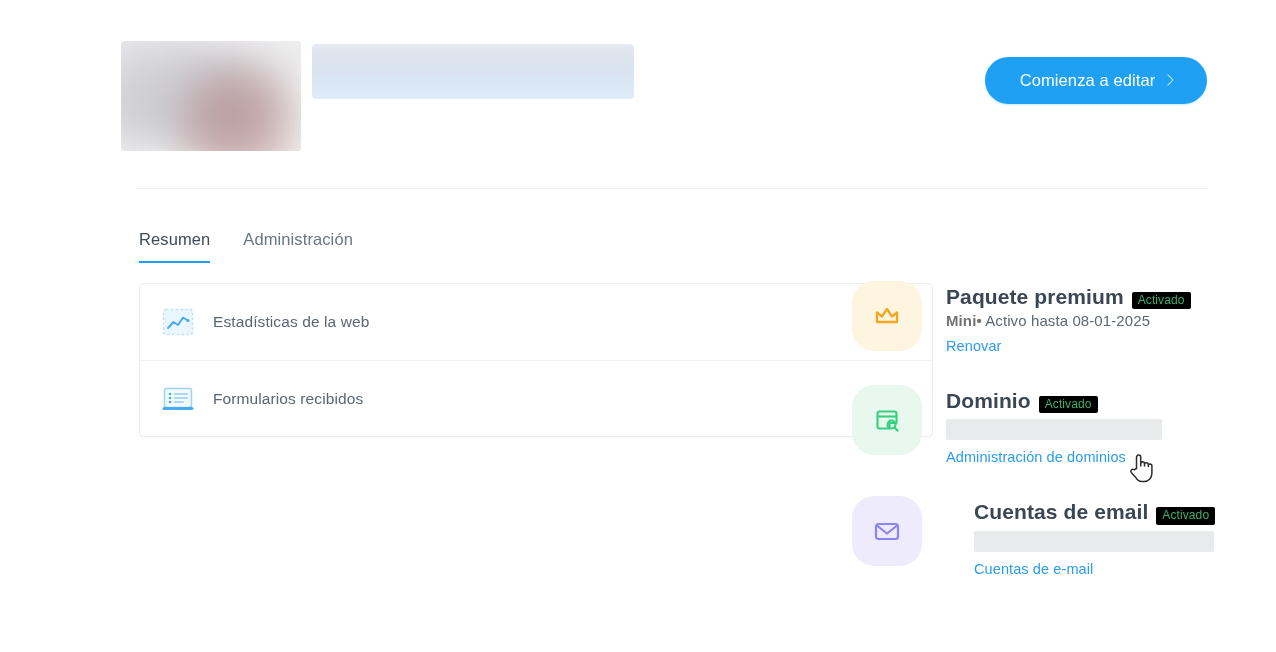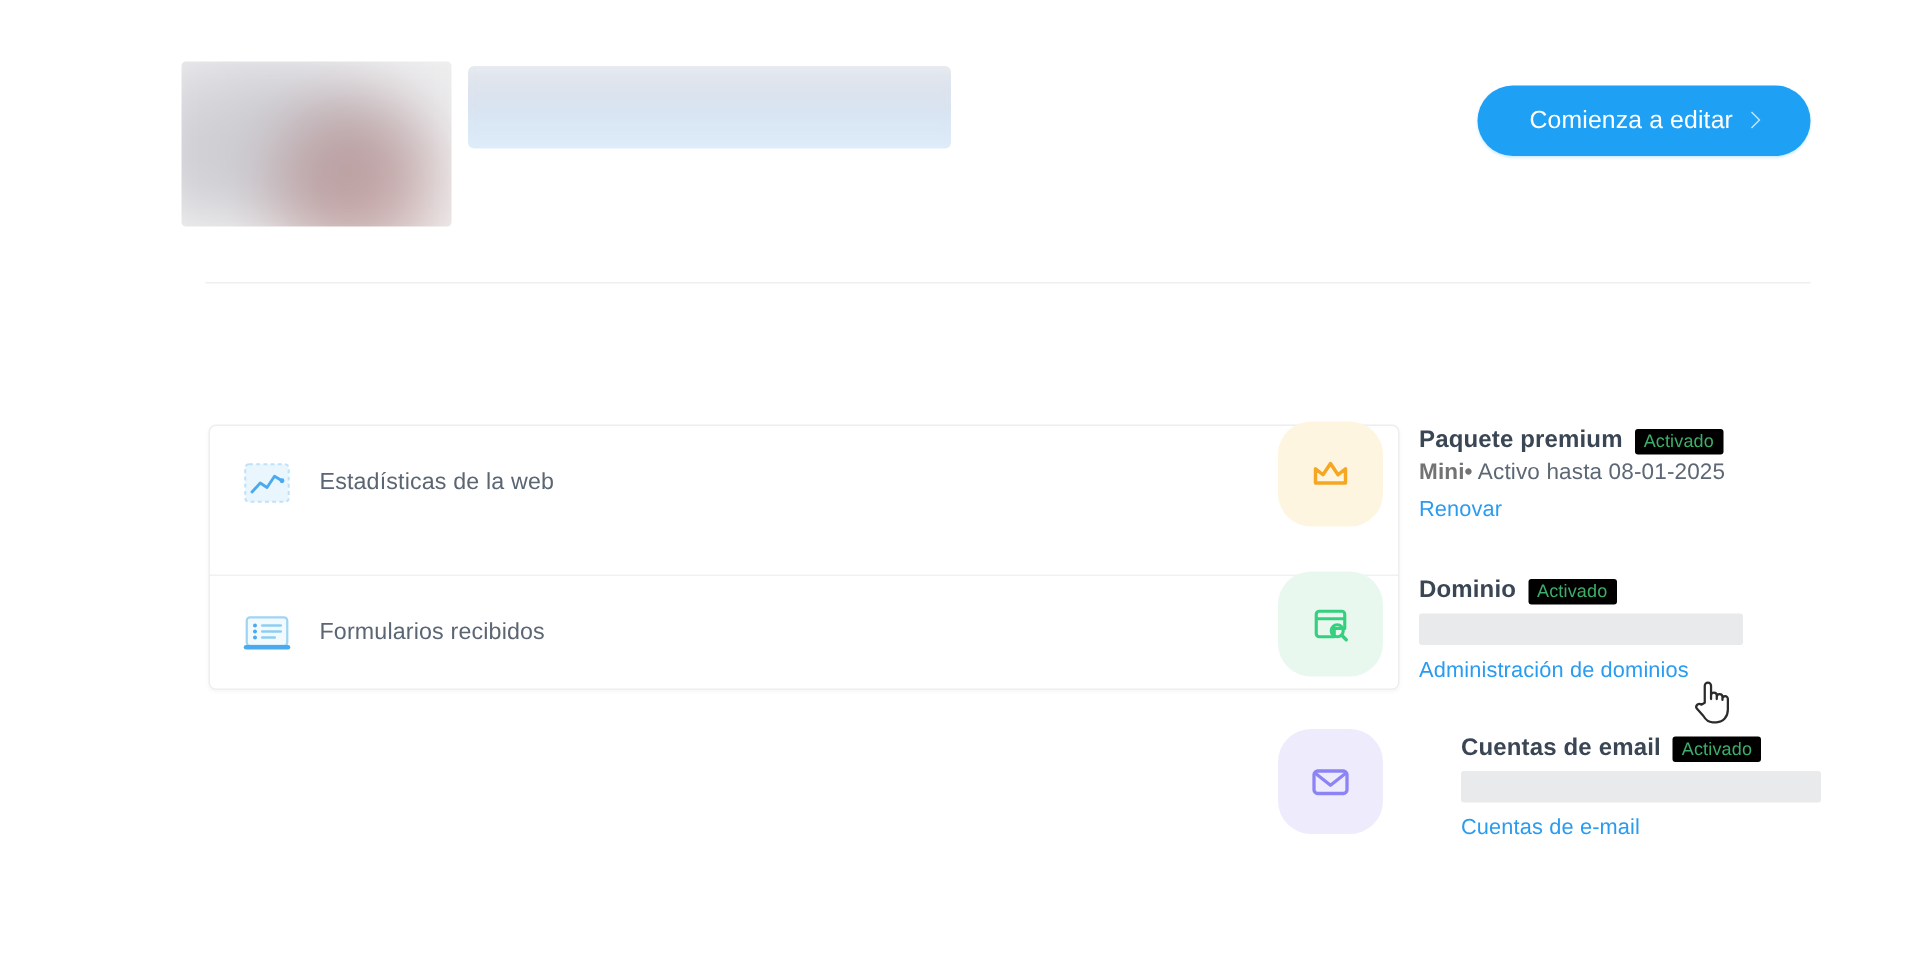--- a/index.html
+++ b/index.html
@@ -148,21 +148,21 @@
     overflow: hidden;
   }
   .panel-row {
     position: relative;
     height: 76px;
     display: flex;
     align-items: center;
     padding: 0 24px 0 20px;
     cursor: pointer;
   }
-  .panel-row + .panel-row { border-top: 1px solid #eff1f3; margin-top: 23px; }
+  .panel-row + .panel-row { border-top: 1px solid #eff1f3; }
 
   .row-icon {
     width: 36px; height: 36px;
     flex: 0 0 36px;
     display: flex;
     align-items: center;
     justify-content: center;
     margin-right: 17px;
   }
   .row-label {
@@ -212,21 +212,21 @@
 
   .side-body { padding-top: 4px; flex: 1; }
 
   .side-titlerow {
     display: flex;
     align-items: baseline;
     gap: 8px;
     white-space: nowrap;
   }
   .side-title {
-    font-size: 16px;
+    font-size: 21px;
     font-weight: bold;
     color: #3a4654;
     letter-spacing: 0.1px;
     text-align: right;
   }
   .badge {
     display: inline-block;
     font-size: 12px;
     color: #3cae6a;
     background: #000000;
@@ -290,20 +290,24 @@
     </div>
 
     <button class="cta-button">
       <span class="cta-label">Comienza a editar</span>
       <span class="cta-chev"></span>
     </button>
 
     <div class="header-divider"></div>
   </div>
 
+  <div class="tabs">
+    <div class="tab active">Resumen</div>
+    <div class="tab">Administración</div>
+  </div>
 
   <div class="panel-card">
 
     <div class="panel-row">
       <span class="row-icon">
         <svg width="34" height="34" viewBox="0 0 34 34" aria-hidden="true">
           <rect x="2.5" y="4.5" width="29" height="25" rx="2.5" fill="#eaf6fe" stroke="#bfe2f8" stroke-width="1.4" stroke-dasharray="2.6 2.2"></rect>
           <polyline points="7,23 12.5,17 17,20 22,12.5 27,15.5" fill="none" stroke="#4aaaf0" stroke-width="1.9" stroke-linecap="round" stroke-linejoin="round"></polyline>
           <circle cx="27" cy="15.5" r="1.6" fill="#4aaaf0"></circle>
         </svg>

